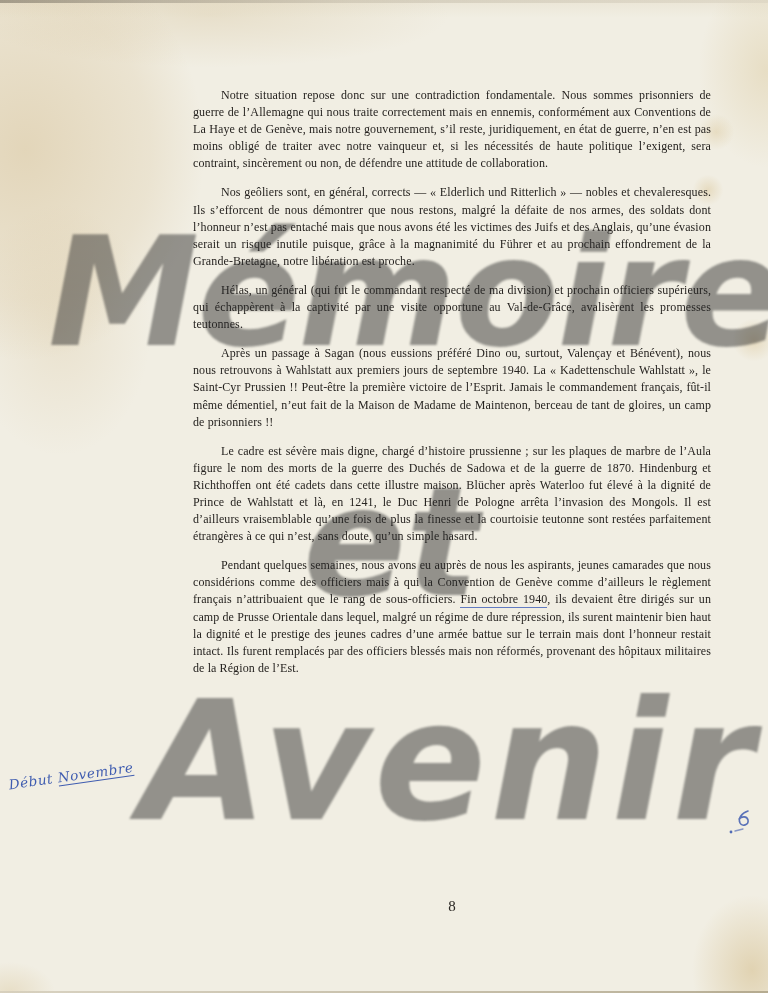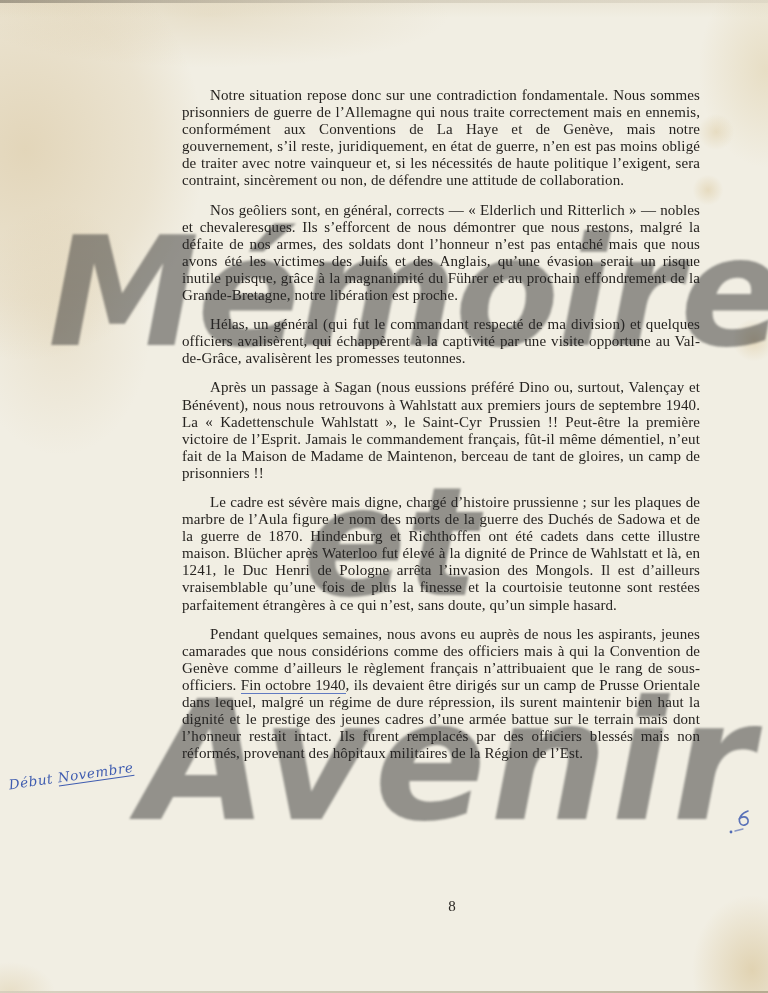--- a/index.html
+++ b/index.html
@@ -30,22 +30,22 @@
     background: linear-gradient(to right, #6e6759 0%, #968e7e 18%, #c4bcaa 45%, #d8d1c0 100%);
     opacity: 0.55;
   }
   .scan-edge-bottom {
     position: absolute; bottom: 0; left: 0; width: 768px; height: 2px;
     background: linear-gradient(to right, #d3ccba 0%, #b7ae95 70%, #a99f84 100%);
     opacity: 0.8;
   }
   .text-block {
     position: absolute;
-    left: 182px; top: 87px; width: 518px;
-    font-size: 15px;
+    left: 193px; top: 87px; width: 518px;
+    font-size: 12px;
     line-height: 17.1px;
     color: #262320;
     letter-spacing: 0.1px;
   }
   .text-block p {
     margin: 0 0 12px 0;
     text-indent: 28px;
     text-align: justify;
   }
   .text-block p:last-child { margin-bottom: 1px; }
@@ -103,21 +103,21 @@
 <body>
 
 <div class="page">
 
   <div class="scan-edge-top"></div>
   <div class="scan-edge-bottom"></div>
 
   <div class="text-block">
     <p>Notre situation repose donc sur une contradiction fondamentale. Nous sommes prisonniers de guerre de l’Allemagne qui nous traite correctement mais en ennemis, conformément aux Conventions de La Haye et de Genève, mais notre gouvernement, s’il reste, juridiquement, en état de guerre, n’en est pas moins obligé de traiter avec notre vainqueur et, si les nécessités de haute politique l’exigent, sera contraint, sincèrement ou non, de défendre une attitude de collaboration.</p>
     <p>Nos geôliers sont, en général, corrects — « Elderlich und Ritterlich » — nobles et chevaleresques. Ils s’efforcent de nous démontrer que nous restons, malgré la défaite de nos armes, des soldats dont l’honneur n’est pas entaché mais que nous avons été les victimes des Juifs et des Anglais, qu’une évasion serait un risque inutile puisque, grâce à la magnanimité du Führer et au prochain effondrement de la Grande-Bretagne, notre libération est proche.</p>
-    <p>Hélas, un général (qui fut le commandant respecté de ma division) et quelques officiers avalisèrent, qui échappèrent à la captivité par une visite opportune au Val-de-Grâce, avalisèrent les promesses teutonnes.</p>
+    <p>Hélas, un général (qui fut le commandant respecté de ma division) et prochain officiers supérieurs, qui échappèrent à la captivité par une visite opportune au Val-de-Grâce, avalisèrent les promesses teutonnes.</p>
     <p>Après un passage à Sagan (nous eussions préféré Dino ou, surtout, Valençay et Bénévent), nous nous retrouvons à Wahlstatt aux premiers jours de septembre 1940. La « Kadettenschule Wahlstatt », le Saint-Cyr Prussien !! Peut-être la première victoire de l’Esprit. Jamais le commandement français, fût-il même démentiel, n’eut fait de la Maison de Madame de Maintenon, berceau de tant de gloires, un camp de prisonniers !!</p>
     <p>Le cadre est sévère mais digne, chargé d’histoire prussienne ; sur les plaques de marbre de l’Aula figure le nom des morts de la guerre des Duchés de Sadowa et de la guerre de 1870. Hindenburg et Richthoffen ont été cadets dans cette illustre maison. Blücher après Waterloo fut élevé à la dignité de Prince de Wahlstatt et là, en 1241, le Duc Henri de Pologne arrêta l’invasion des Mongols. Il est d’ailleurs vraisemblable qu’une fois de plus la finesse et la courtoisie teutonne sont restées parfaitement étrangères à ce qui n’est, sans doute, qu’un simple hasard.</p>
     <p><span>Pendant quelques semaines, nous avons eu auprès de nous les aspirants, jeunes camarades que nous considérions comme des officiers mais à qui la Convention de Genève comme d’ailleurs le règlement français n’attribuaient que le rang de sous-officiers. </span><span class="ink-underline">Fin octobre 1940</span><span>, ils devaient être dirigés sur un camp de Prusse Orientale dans lequel, malgré un régime de dure répression, ils surent maintenir bien haut la dignité et le prestige des jeunes cadres d’une armée battue sur le terrain mais dont l’honneur restait intact. Ils furent remplacés par des officiers blessés mais non réformés, provenant des hôpitaux militaires de la Région de l’Est.</span></p>
   </div>
 
   <div class="page-number">8</div>
 
   <div class="watermark">
     <div class="wm wm1">Mémoire</div>
     <div class="wm wm2">et</div>

